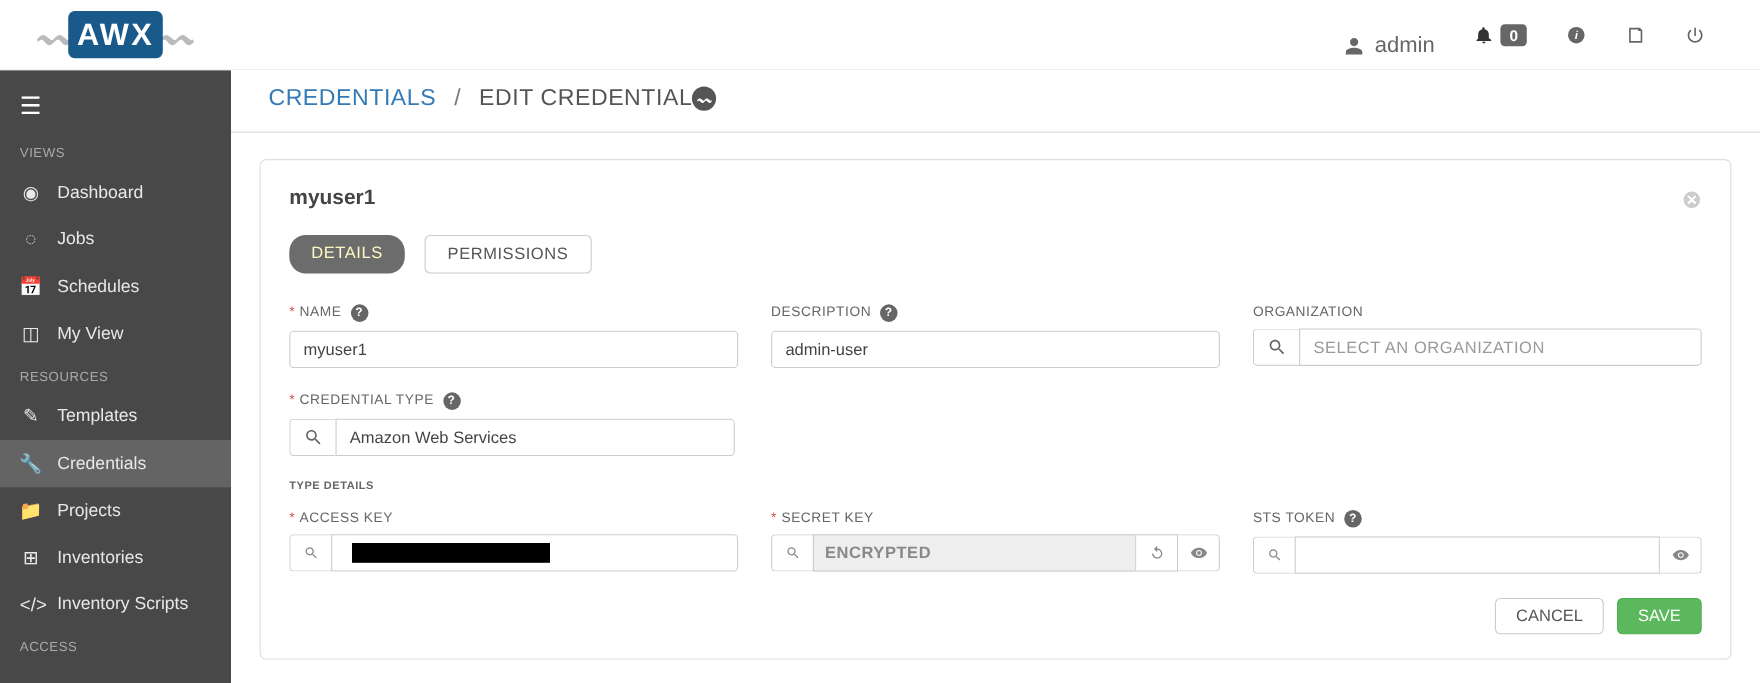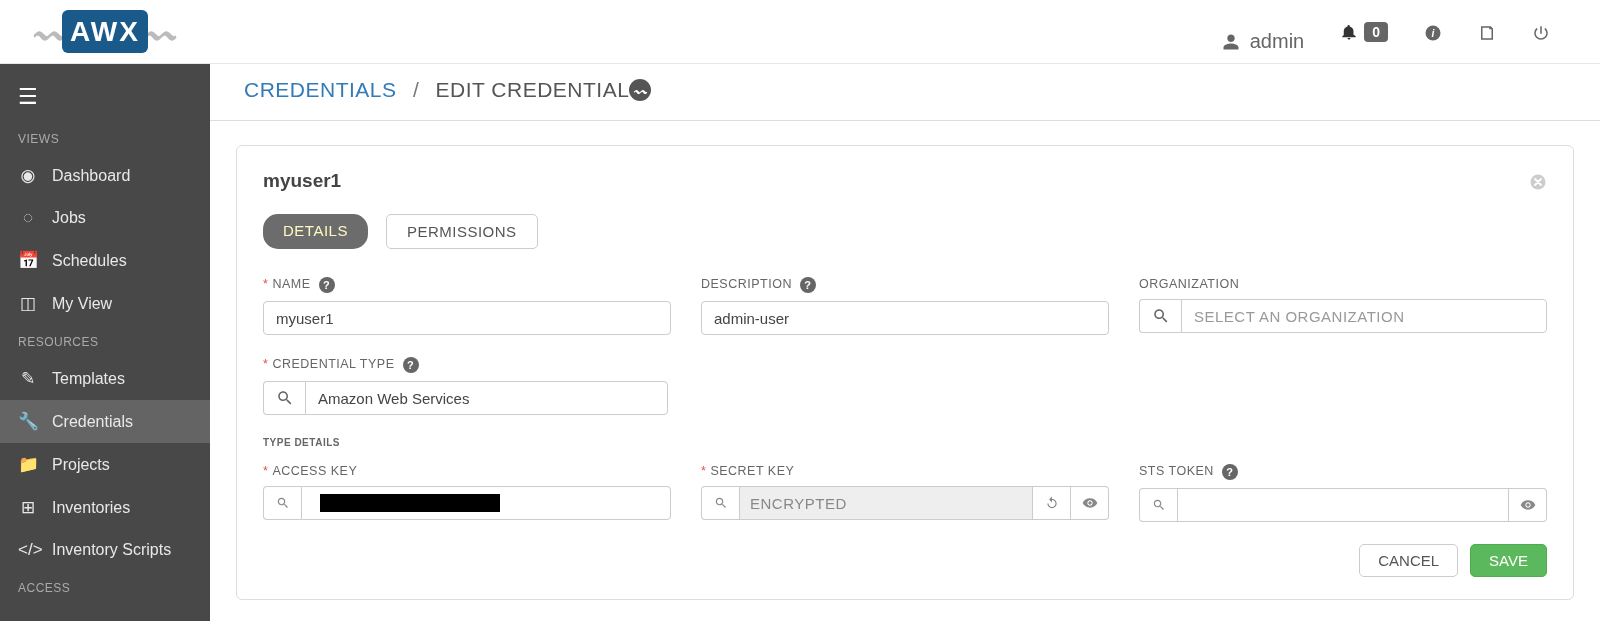--- a/index.html
+++ b/index.html
@@ -54,21 +54,21 @@
 .lookup-btn { width: 42px; height: 34px; border: 1px solid #ccc; border-right: none; border-radius: 4px 0 0 4px; background: #fff; display: flex; align-items: center; justify-content: center; color: #666; cursor: pointer; }
 .lookup-input { flex: 1; height: 34px; border: 1px solid #ccc; border-radius: 0 4px 4px 0; padding: 0 12px; font-size: 15px; color: #444; }
 .lookup-input::placeholder { color: #999; letter-spacing: 0.5px; }
 
 .section-hdr { font-size: 10px; font-weight: 700; color: #666; letter-spacing: 0.5px; margin: 8px 0 16px; border-left: 4px solid #ddd; padding-left: 0; margin-left: -26px; padding-left: 22px;}
 .panel .section-hdr { margin-left: 0; padding-left: 0; border: none;}
 
 .addon-group { display: flex; }
 .addon-left { width: 38px; height: 34px; border: 1px solid #ccc; border-right: none; border-radius: 4px 0 0 4px; background: #fff; display: flex; align-items: center; justify-content: center; color: #888; }
 .addon-input { flex: 1; height: 34px; border: 1px solid #ccc; padding: 0 10px; font-size: 15px; }
-.addon-input.enc { background: #eee; color: #888; letter-spacing: 0.5px; border-radius: 0;}
+.addon-input.enc { background: #eee; color: #888; letter-spacing: 0.5px; border-radius: 0; font-weight: bold;}
 .addon-right { width: 38px; height: 34px; border: 1px solid #ccc; border-left: none; background: #fff; display: flex; align-items: center; justify-content: center; color: #888; cursor: pointer; }
 .addon-right:last-child { border-radius: 0 4px 4px 0;}
 .redacted { background: #000; width: 180px; height: 18px; margin: 8px;}
 
 .save-row { display: flex; justify-content: flex-end; gap: 12px; }
 .btn { padding: 7px 18px; border-radius: 5px; font-size: 15px; cursor: pointer; }
 .btn-cancel { background: #fff; border: 1px solid #ccc; color: #555; }
 .btn-save { background: #5cb85c; border: 1px solid #4cae4c; color: #fff; }
 
 svg.icon { width: 18px; height: 18px; fill: currentColor; vertical-align: middle;}

